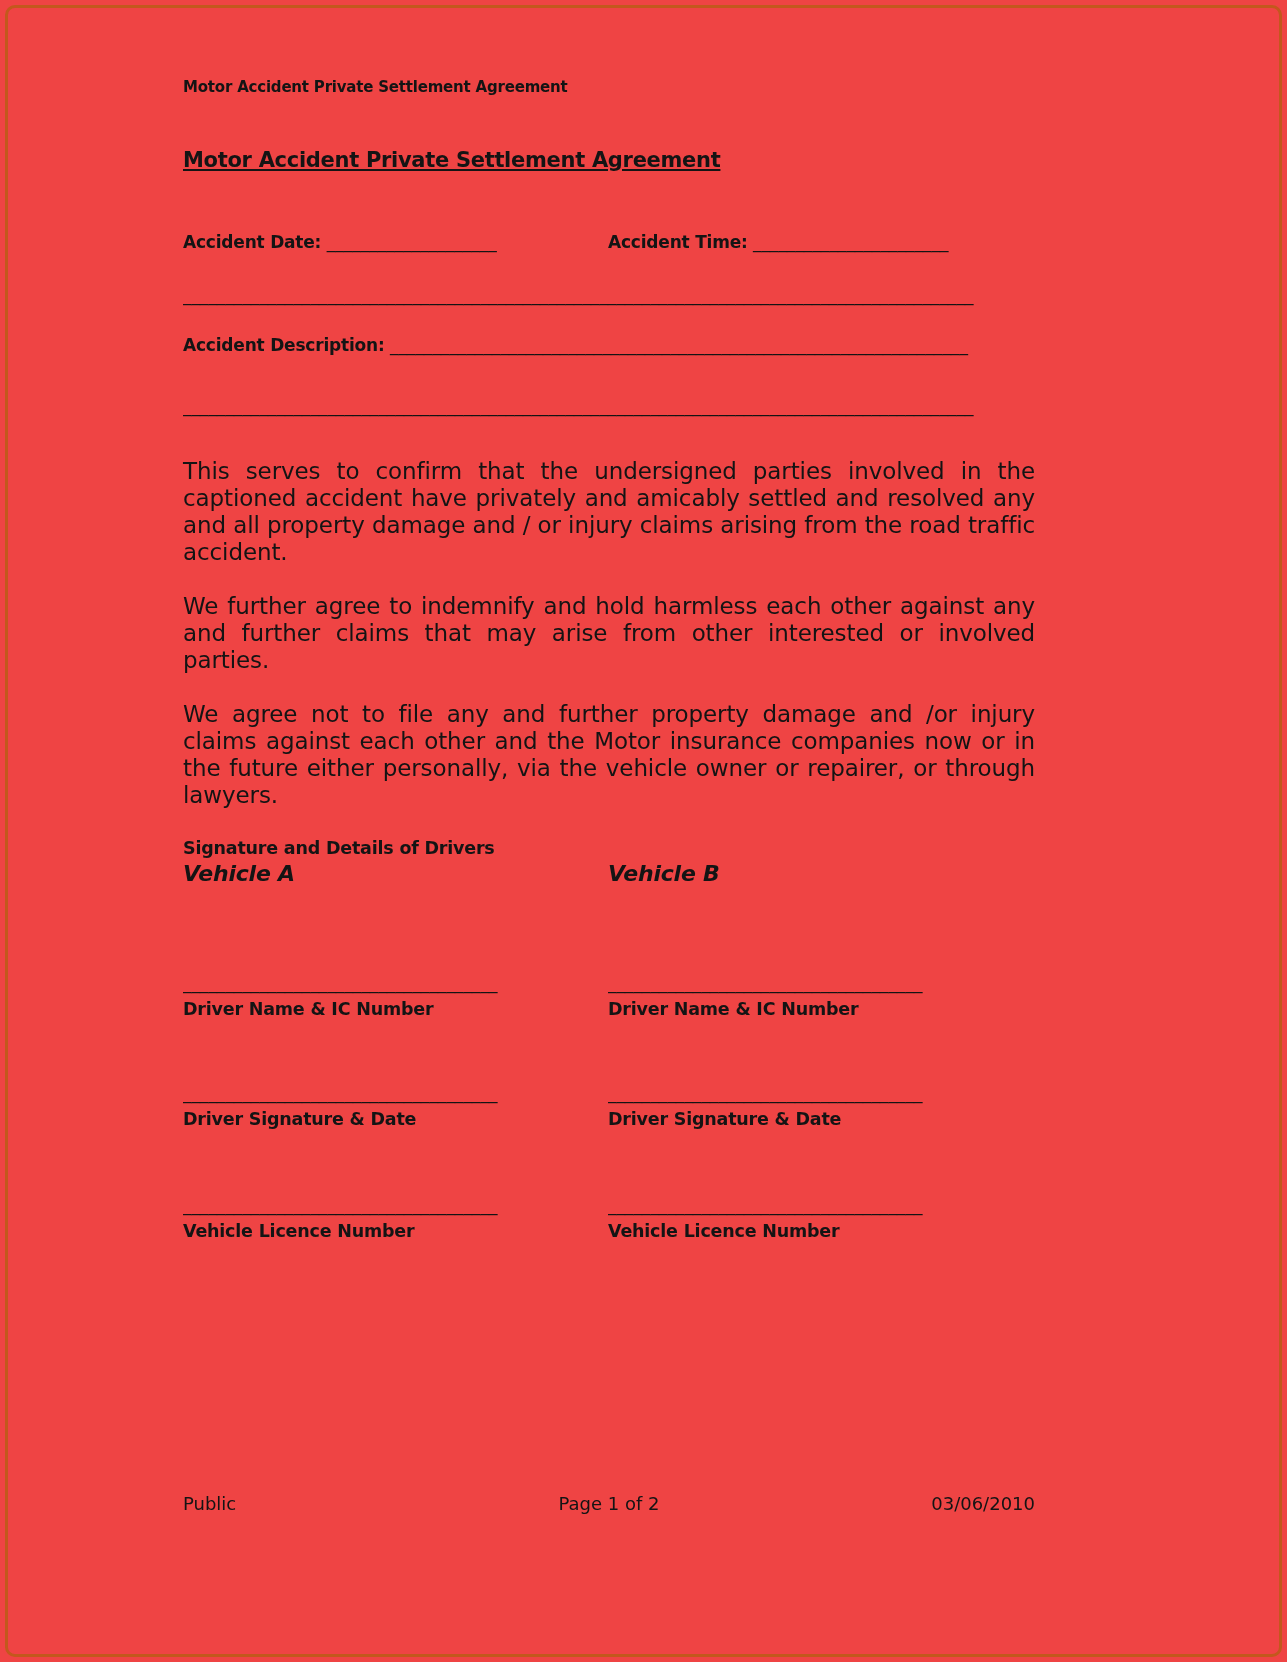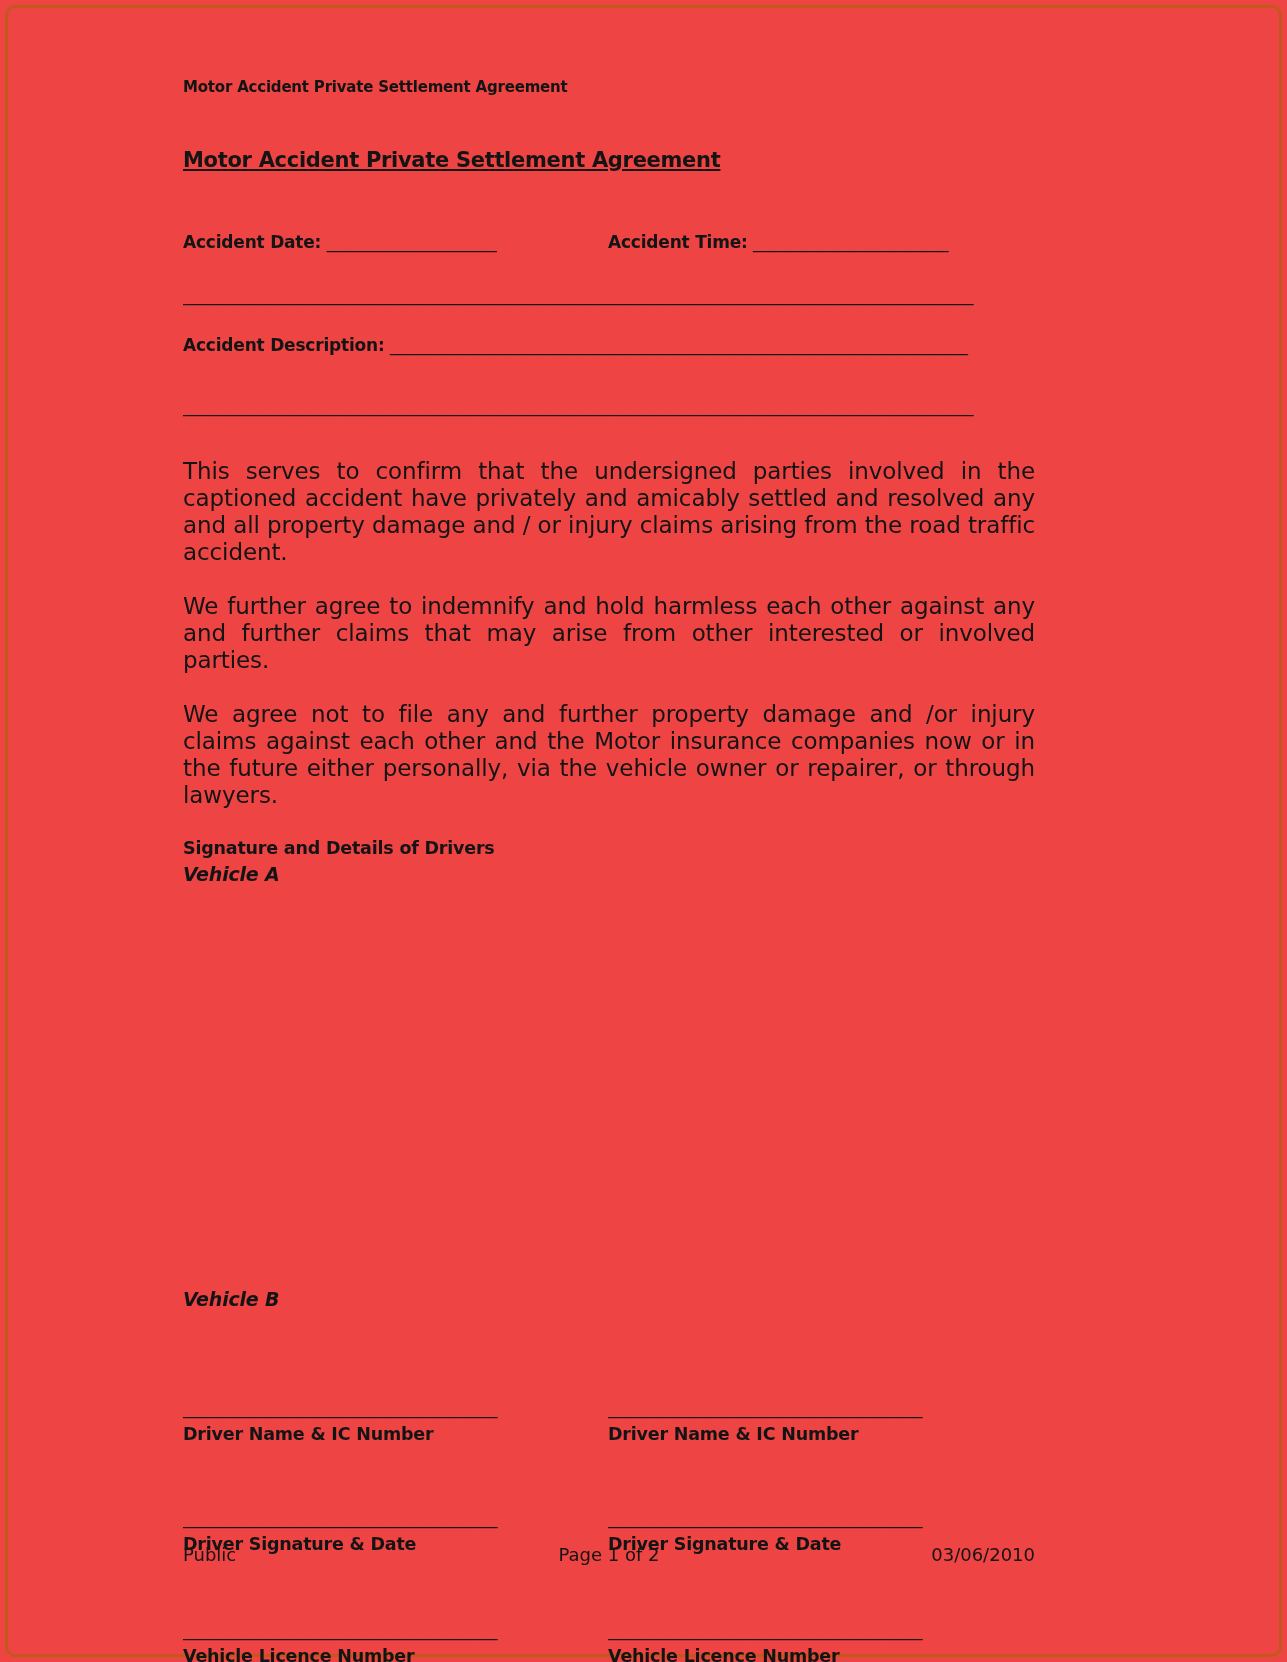--- a/index.html
+++ b/index.html
@@ -65,26 +65,25 @@
   .sig-title {
     margin-top: 27px;
     font-size: 17.5px;
     font-weight: bold;
     line-height: 24px;
     letter-spacing: -0.2px;
   }
   .vehicle-row {
     margin-top: 2px;
     display: flex;
-    font-size: 19px;
+    font-size: 22px;
     font-weight: bold;
     font-style: italic;
     line-height: 24px;
     letter-spacing: -0.2px;
-    flex-direction: column;
   }
   .vehicle-row .cell-a { width: 425px; flex: 0 0 425px; }
   .sig-grid {
     margin-top: 85px;
     display: flex;
   }
   .sig-col { width: 425px; flex: 0 0 425px; }
   .sig-line {
     font-size: 17px;
     line-height: 24px;
@@ -97,21 +96,21 @@
     font-size: 17.5px;
     font-weight: bold;
     line-height: 24px;
     letter-spacing: -0.2px;
   }
   .sig-gap-2 { margin-top: 60px; }
   .sig-gap-3 { margin-top: 62px; }
   .footer {
     position: absolute;
     left: 183px;
-    top: 1543px;
+    top: 1492px;
     width: 852px;
     display: flex;
     align-items: baseline;
     font-size: 18px;
     line-height: 24px;
   }
   .footer .f-left  { flex: 1; text-align: left; }
   .footer .f-center{ flex: 1; text-align: center; }
   .footer .f-right { flex: 1; text-align: right; }
 </style>

